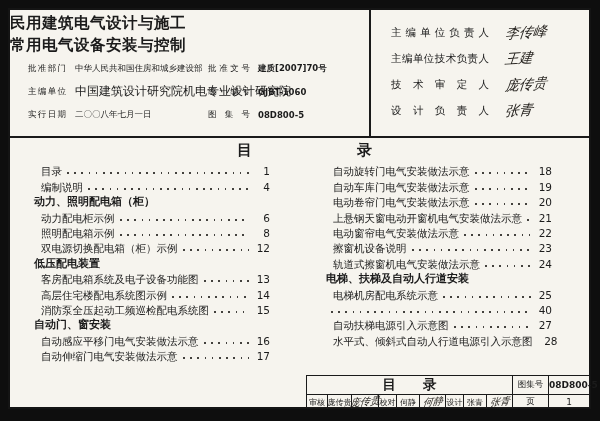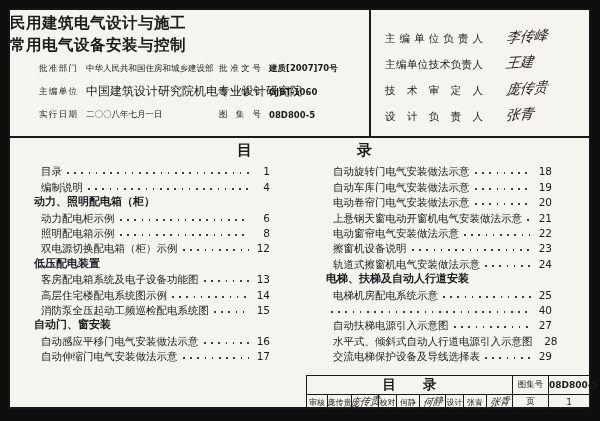--- a/index.html
+++ b/index.html
@@ -8,28 +8,28 @@
           font-family:"DejaVu Sans","Liberation Sans",sans-serif;color:#1b1b1b;}
   .page{position:absolute;left:8px;top:8px;width:583px;height:401px;background:#f6f4ee;
         border:2px solid #141414;}
   
   .hdr{position:absolute;left:0;top:0;width:100%;height:128px;border-bottom:2px solid #1a1a1a;}
   .hdr-left{position:absolute;left:0;top:0;width:361px;height:100%;border-right:2px solid #1a1a1a;}
   .hdr-right{position:absolute;left:361px;top:0;right:0;height:100%;}
   .title-wrap{padding-top:3px;text-align:left;}
   .title-line{font-size:15.5px;line-height:21.5px;font-weight:bold;letter-spacing:.5px;}
   .info-rows{margin-top:1px;}
-  .info-row{display:flex;align-items:center;height:23px;padding-left:29px;font-size:8.5px;}
+  .info-row{display:flex;align-items:center;height:23px;padding-left:18px;font-size:8.5px;}
   .il{width:38px;text-align:justify;text-align-last:justify;flex:none;}
   .iv{width:116px;margin-left:9px;flex:none;white-space:nowrap;}
   .iv.small{font-size:12px;}
   .il2{width:42px;margin-left:17px;text-align:justify;text-align-last:justify;flex:none;}
   .iv2{margin-left:8px;font-weight:bold;white-space:nowrap;flex:1;}
   .officials{padding-top:10px;}
-  .official-row{display:flex;align-items:flex-end;height:26px;padding-left:14px;gap:7px;}
+  .official-row{display:flex;align-items:center;height:26px;padding-left:20px;}
   .official-label{width:98px;font-size:10.5px;text-align:justify;text-align-last:justify;flex:none;}
   .sig{display:inline-block;font-family:"DejaVu Serif","Liberation Serif",serif;font-style:italic;
        transform:rotate(-4deg) skewX(-10deg);color:#26231f;}
   .official-row .sig{margin-left:16px;font-size:14px;}
   
   .toc-head{position:absolute;top:131px;font-size:15px;font-weight:bold;}
   #toc-head-l{left:227px;}
   #toc-head-r{left:347px;}
   .toc-col{position:absolute;top:152px;}
   #toc-left{left:24px;width:236px;}
@@ -228,25 +228,20 @@
         <div class="toc-row">
           <span class="tt">自动扶梯电源引入示意图</span>
           <span class="dots"></span>
           <span class="pg">27</span>
         </div>
         <div class="toc-row">
           <span class="tt">水平式、倾斜式自动人行道电源引入示意图</span>
           <span class="dots"></span>
           <span class="pg">28</span>
         </div>
-        <div class="toc-row">
-          <span class="tt">交流电梯保护设备及导线选择表</span>
-          <span class="dots"></span>
-          <span class="pg">29</span>
-        </div>
       </div>
 
     <div class="tblock">
       <div class="frow1">
         <div class="ftitle">
           <span>目录</span>
         </div>
         <div class="fc fatlas-label">图集号</div>
         <div class="fc fatlas-val">08D800-5</div>
       </div>

